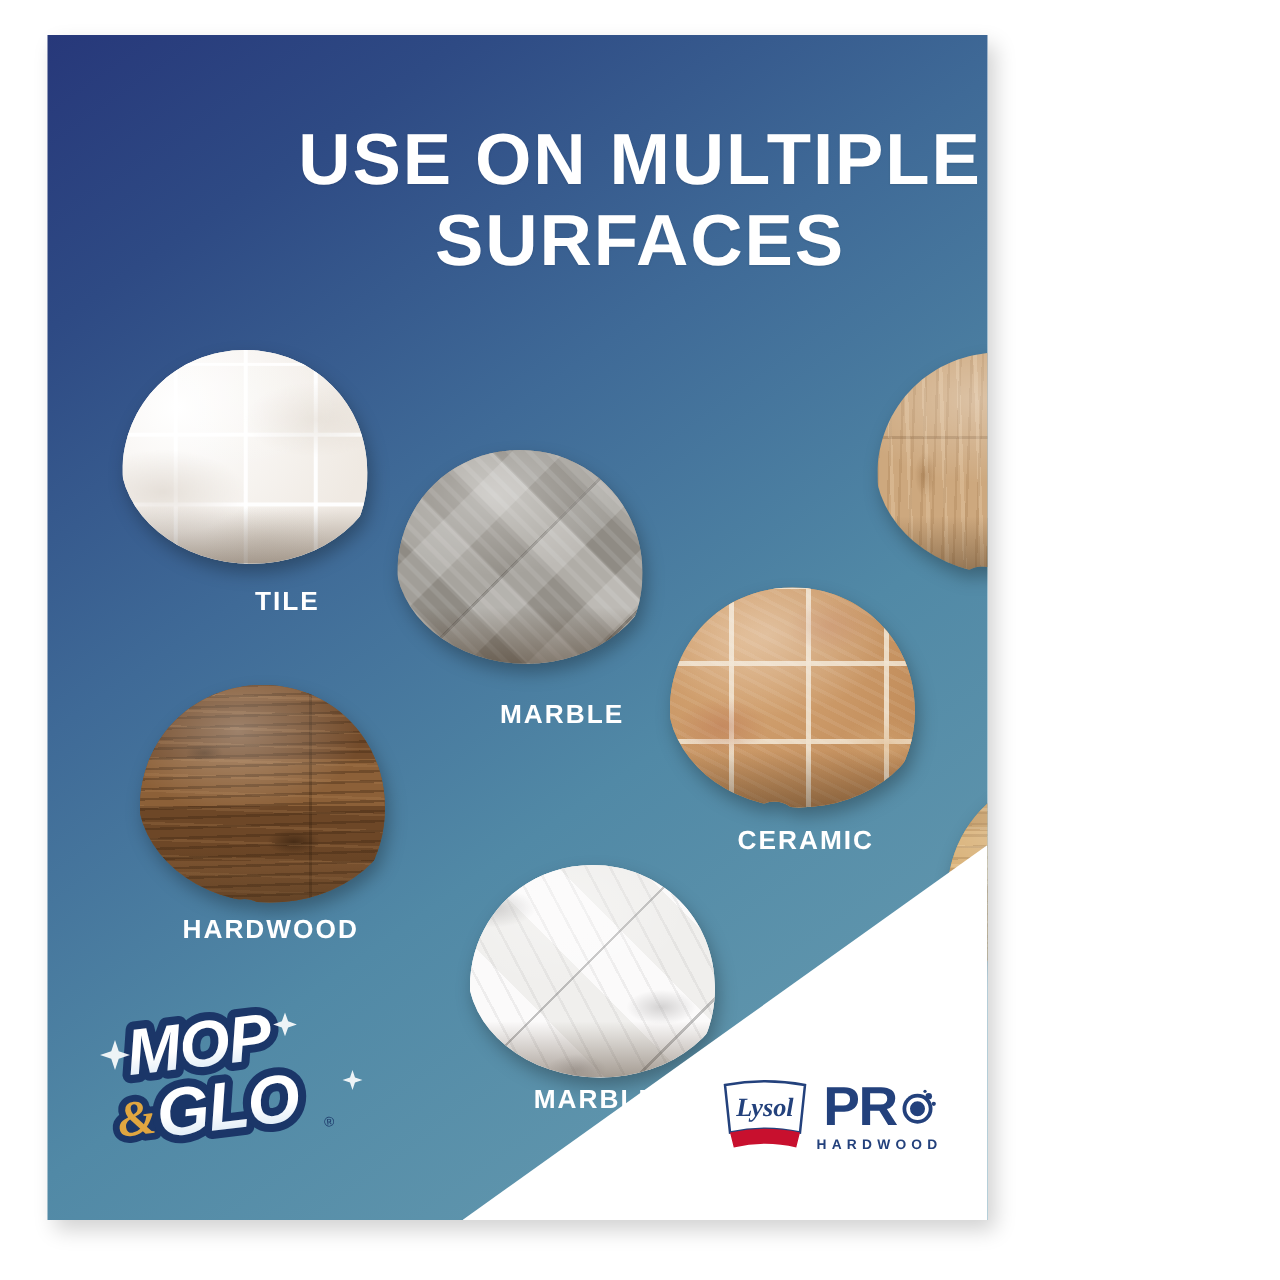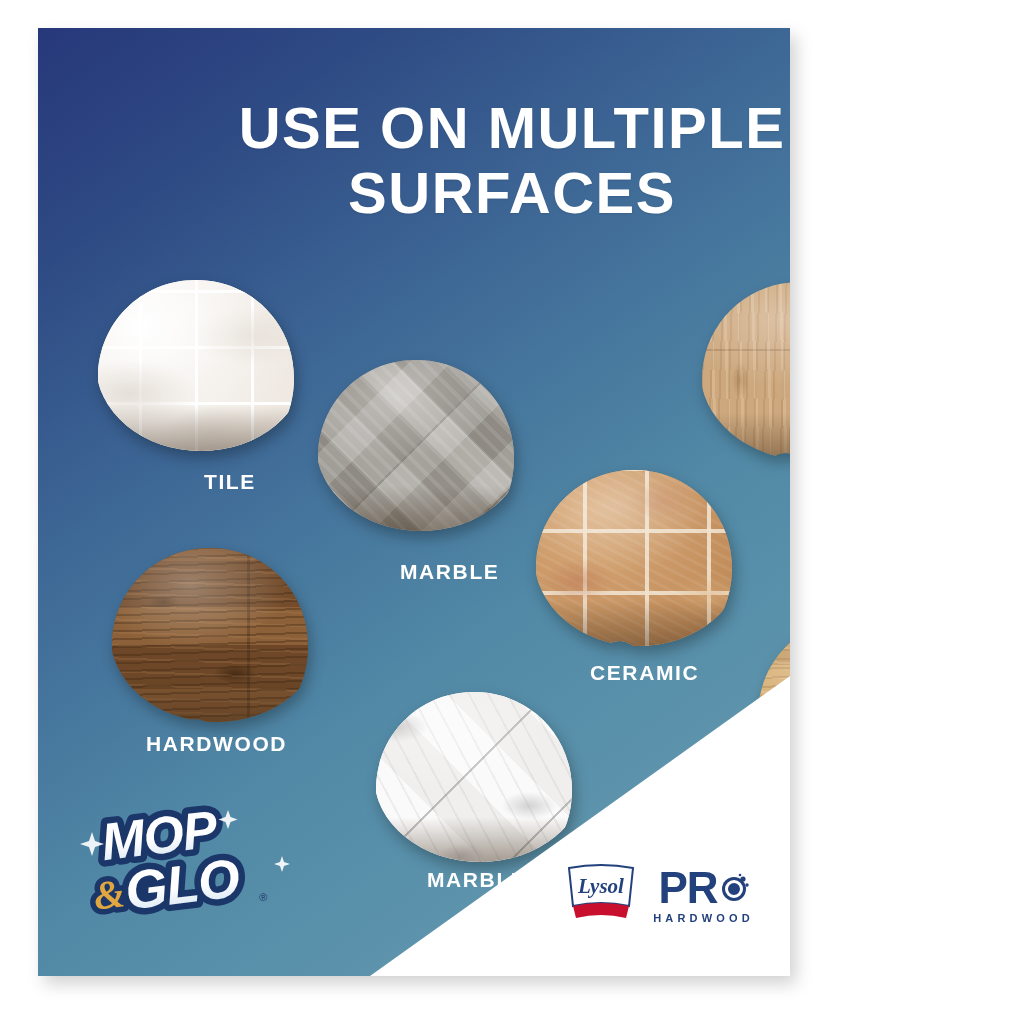--- a/index.html
+++ b/index.html
@@ -185,21 +185,21 @@
       radial-gradient(ellipse 7% 6% at 69% 57%,rgba(124,86,44,.5),rgba(0,0,0,0) 70%),
       radial-gradient(ellipse 9% 6% at 35% 28%,rgba(124,86,44,.35),rgba(0,0,0,0) 70%),
       repeating-linear-gradient(90deg,rgba(124,88,48,.22) 0 3px,rgba(0,0,0,0) 3px 160px);
   }
 
   
   .mopglo{position:absolute;left:40px;bottom:58px;width:220px;height:120px;z-index:7;}
 
   
   .lysolpro{position:absolute;right:36px;bottom:52px;z-index:7;
-            display:flex;align-items:flex-end;gap:16px;}
+            display:flex;align-items:center;gap:5px;}
   .lysol-badge{position:relative;width:72px;height:62px;}
   .pro-wrap{display:flex;flex-direction:column;align-items:center;line-height:1;}
   .pro-row{display:flex;align-items:center;}
   .pro-text{font-size:44px;font-weight:bold;color:#23417c;letter-spacing:-1px;}
   .pro-o{position:relative;width:30px;height:30px;margin-left:1px;}
   .sol-text{font-size:11px;font-weight:bold;color:#23417c;letter-spacing:4.2px;margin-top:3px;}
 </style>
 </head>
 <body>
 

